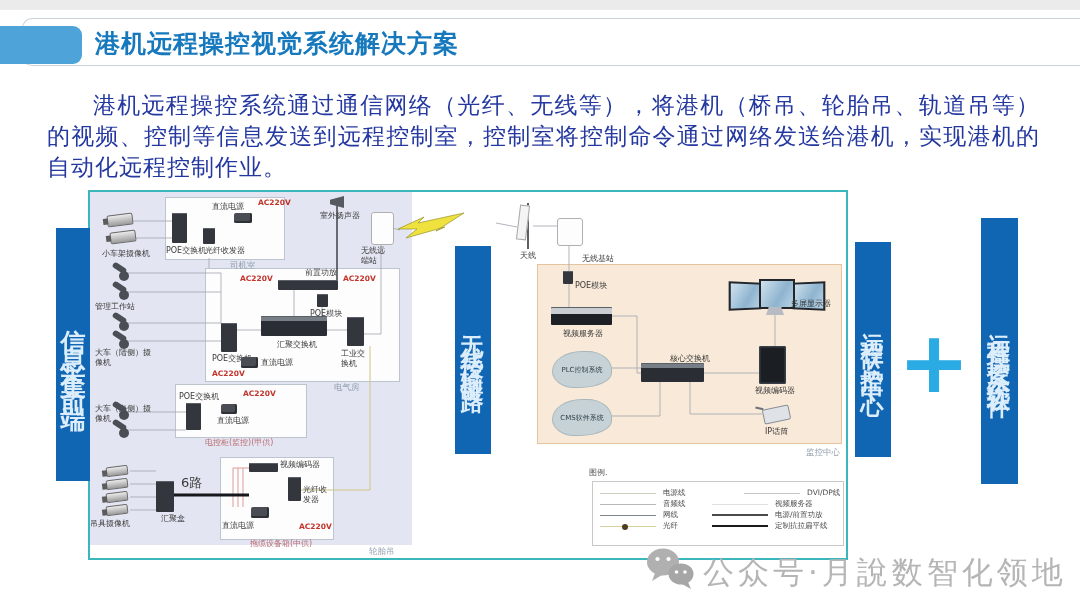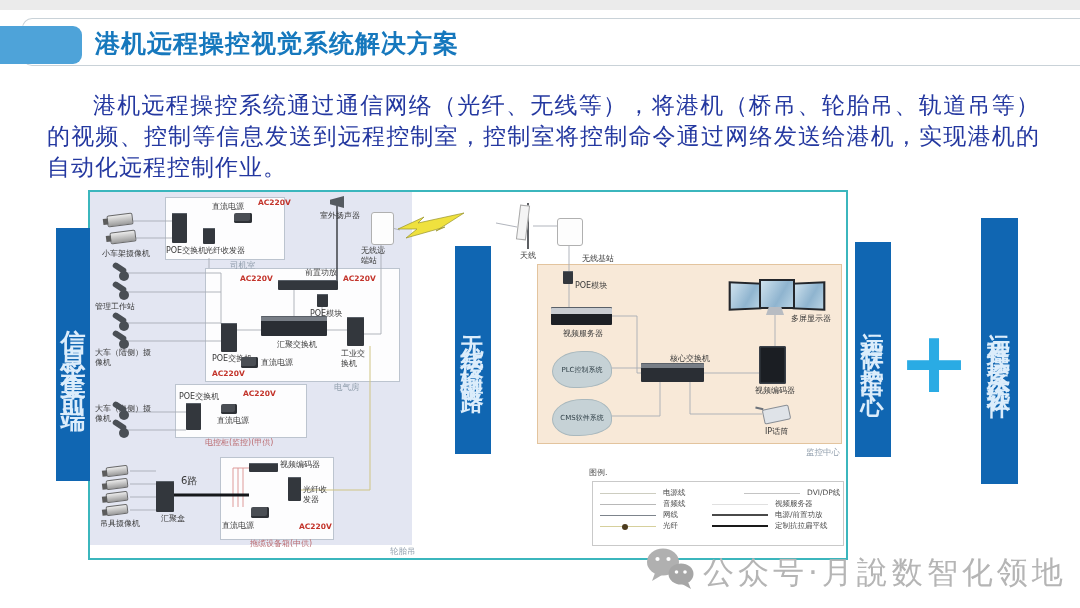--- a/index.html
+++ b/index.html
@@ -150,21 +150,21 @@
 <span class="lbl wrap" style="left:95px;top:348px;width:58px">大车（陆侧）摄像机</span>
 
 <span class="lbl wrap" style="left:95px;top:404px;width:58px">大车（海侧）摄像机</span>
 <span class="cam-p" style="left:112px;top:403px"></span>
 <span class="cam-p" style="left:112px;top:421px"></span>
 
 <span class="cam-b sm" style="left:106px;top:466px"></span>
 <span class="cam-b sm" style="left:106px;top:479px"></span>
 <span class="cam-b sm" style="left:106px;top:492px"></span>
 <span class="cam-b sm" style="left:106px;top:505px"></span>
-<span class="lbl" style="left:100px;top:519px">吊具摄像机</span>
+<span class="lbl" style="left:90px;top:519px">吊具摄像机</span>
 
 <span class="dev" style="left:172px;top:213px;width:15px;height:30px"></span>
 <span class="lbl" style="left:166px;top:246px">POE交换机</span>
 <span class="dev" style="left:203px;top:228px;width:12px;height:16px"></span>
 <span class="lbl" style="left:205px;top:246px">光纤收发器</span>
 <span class="lbl" style="left:212px;top:202px">直流电源</span>
 <span class="dev dev-dc" style="left:234px;top:213px;width:18px;height:10px"></span>
 <span class="lbl red" style="left:258px;top:198px">AC220V</span>
 <span class="lbl tag" style="left:230px;top:260px">司机室</span>
 
@@ -192,51 +192,51 @@
 
 <span class="lbl" style="left:179px;top:392px">POE交换机</span>
 <span class="dev" style="left:186px;top:403px;width:15px;height:27px"></span>
 <span class="dev dev-dc" style="left:221px;top:404px;width:16px;height:10px"></span>
 <span class="lbl" style="left:217px;top:416px">直流电源</span>
 <span class="lbl red" style="left:243px;top:389px">AC220V</span>
 <span class="lbl pink" style="left:205px;top:438px">电控柜(监控)(甲供)</span>
 
 <span class="dev" style="left:156px;top:481px;width:18px;height:31px"></span>
 <span class="lbl" style="left:161px;top:514px">汇聚盒</span>
-<span class="lbl" style="left:181px;top:475px;font-size:10px">6路</span>
+<span class="lbl" style="left:181px;top:475px;font-size:13px">6路</span>
 
 <span class="dev" style="left:249px;top:463px;width:29px;height:9px"></span>
 <span class="lbl" style="left:280px;top:460px">视频编码器</span>
 <span class="dev" style="left:288px;top:477px;width:13px;height:24px"></span>
 <span class="lbl wrap" style="left:303px;top:485px;width:30px">光纤收发器</span>
 <span class="dev dev-dc" style="left:251px;top:507px;width:18px;height:11px"></span>
 <span class="lbl" style="left:222px;top:521px">直流电源</span>
 <span class="lbl red" style="left:299px;top:522px">AC220V</span>
 <span class="lbl pink" style="left:250px;top:539px">拖缆设备箱(中供)</span>
 
-<span class="lbl tag" style="left:390px;top:546px">轮胎吊</span>
+<span class="lbl tag" style="left:369px;top:546px">轮胎吊</span>
 
 <span class="antpanel" style="left:518px;top:205px"></span>
 <span class="lbl" style="left:520px;top:251px">天线</span>
 <span class="wbox" style="left:557px;top:218px;width:24px;height:26px"></span>
 <span class="lbl" style="left:582px;top:254px">无线基站</span>
 
 <span class="dev" style="left:563px;top:271px;width:10px;height:13px"></span>
 <span class="lbl" style="left:575px;top:281px">POE模块</span>
 <span class="dev dev-rack" style="left:551px;top:307px;width:61px;height:18px"></span>
 <span class="lbl" style="left:563px;top:329px">视频服务器</span>
 <div class="cloud" style="left:552px;top:351px;width:58px;height:35px">PLC控制系统</div>
 <div class="cloud" style="left:552px;top:399px;width:58px;height:35px">CMS软件系统</div>
 <span class="dev dev-sw" style="left:641px;top:363px;width:63px;height:19px"></span>
 <span class="lbl" style="left:670px;top:354px">核心交换机</span>
 <span class="mon" style="left:729px;top:282px;width:30px;height:24px;transform:perspective(80px) rotateY(16deg)"></span>
 <span class="mon" style="left:791px;top:282px;width:30px;height:24px;transform:perspective(80px) rotateY(-16deg)"></span>
 <span class="mon" style="left:759px;top:279px;width:32px;height:26px"></span>
 <span class="monstand" style="left:766px;top:307px"></span>
-<span class="lbl" style="left:791px;top:314px">多屏显示器</span>
+<span class="lbl" style="left:791px;top:299px">多屏显示器</span>
 <span class="tower" style="left:759px;top:346px;width:27px;height:38px"></span>
 <span class="lbl" style="left:755px;top:386px">视频编码器</span>
 <span class="mic" style="left:763px;top:407px;width:25px;height:13px"></span>
 <span class="lbl" style="left:765px;top:427px">IP话筒</span>
 <span class="lbl tag" style="left:806px;top:447px">监控中心</span>
 
 <span class="lbl" style="left:589px;top:468px;color:#555">图例.</span>
 <div class="abs legendbox"></div>
 <div class="lg-row" style="left:600px;top:488px">
     <span class="lg-line" style="border-top:1px solid #cdcdc0"></span>

